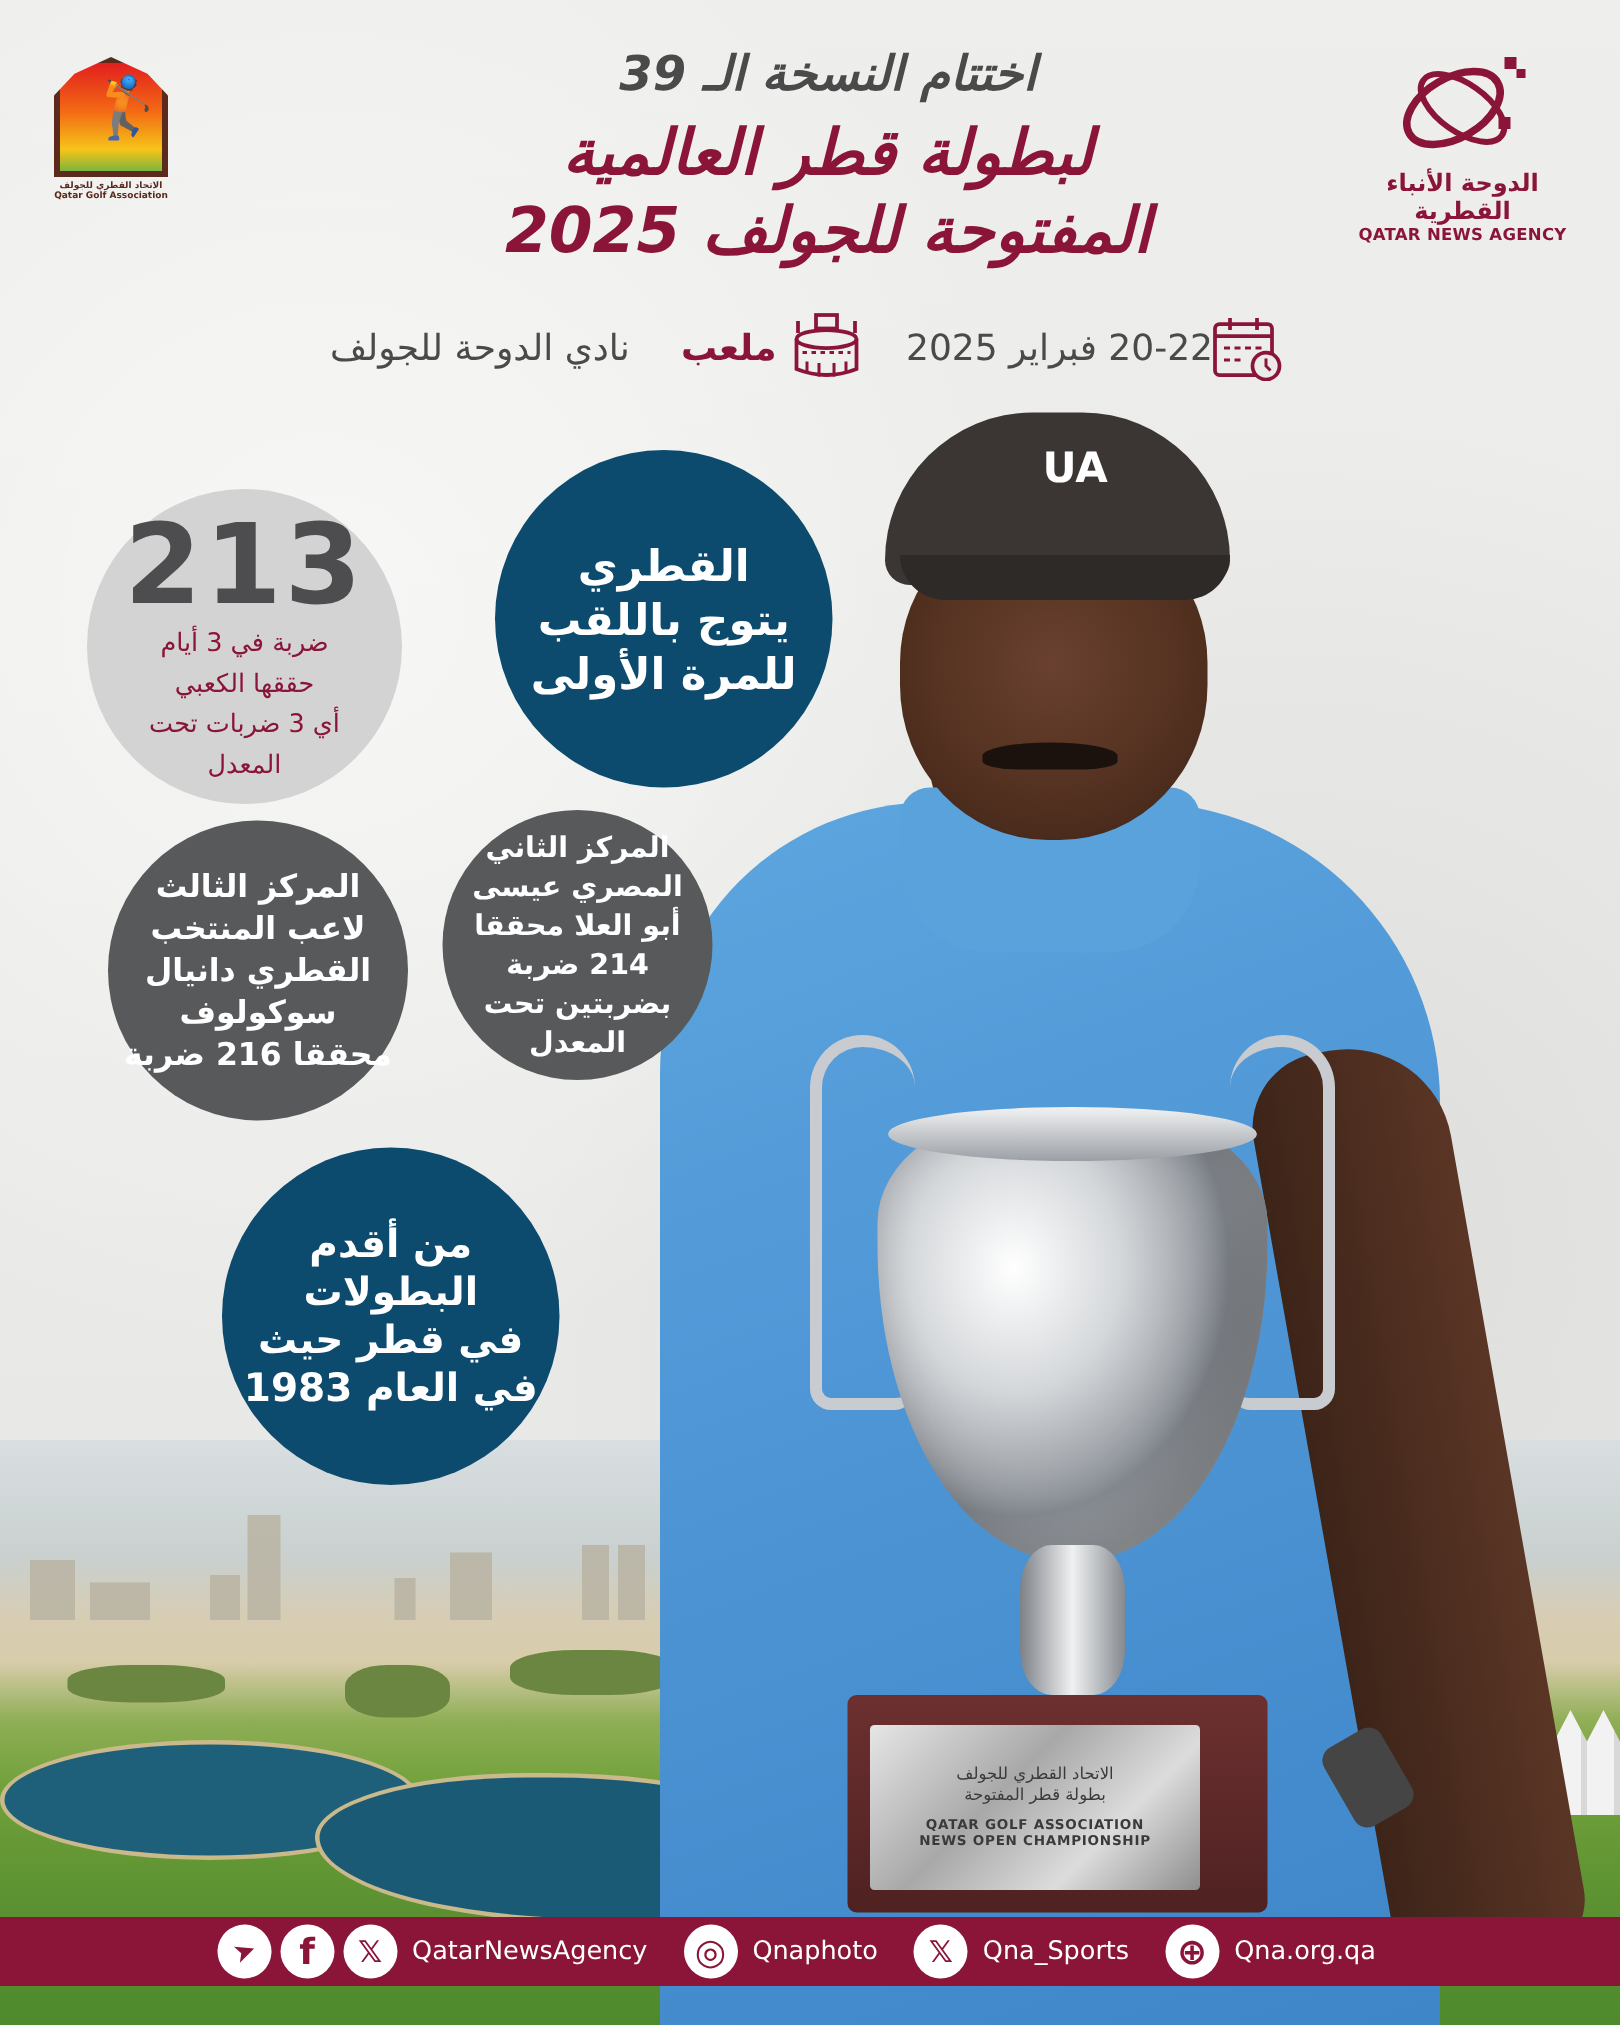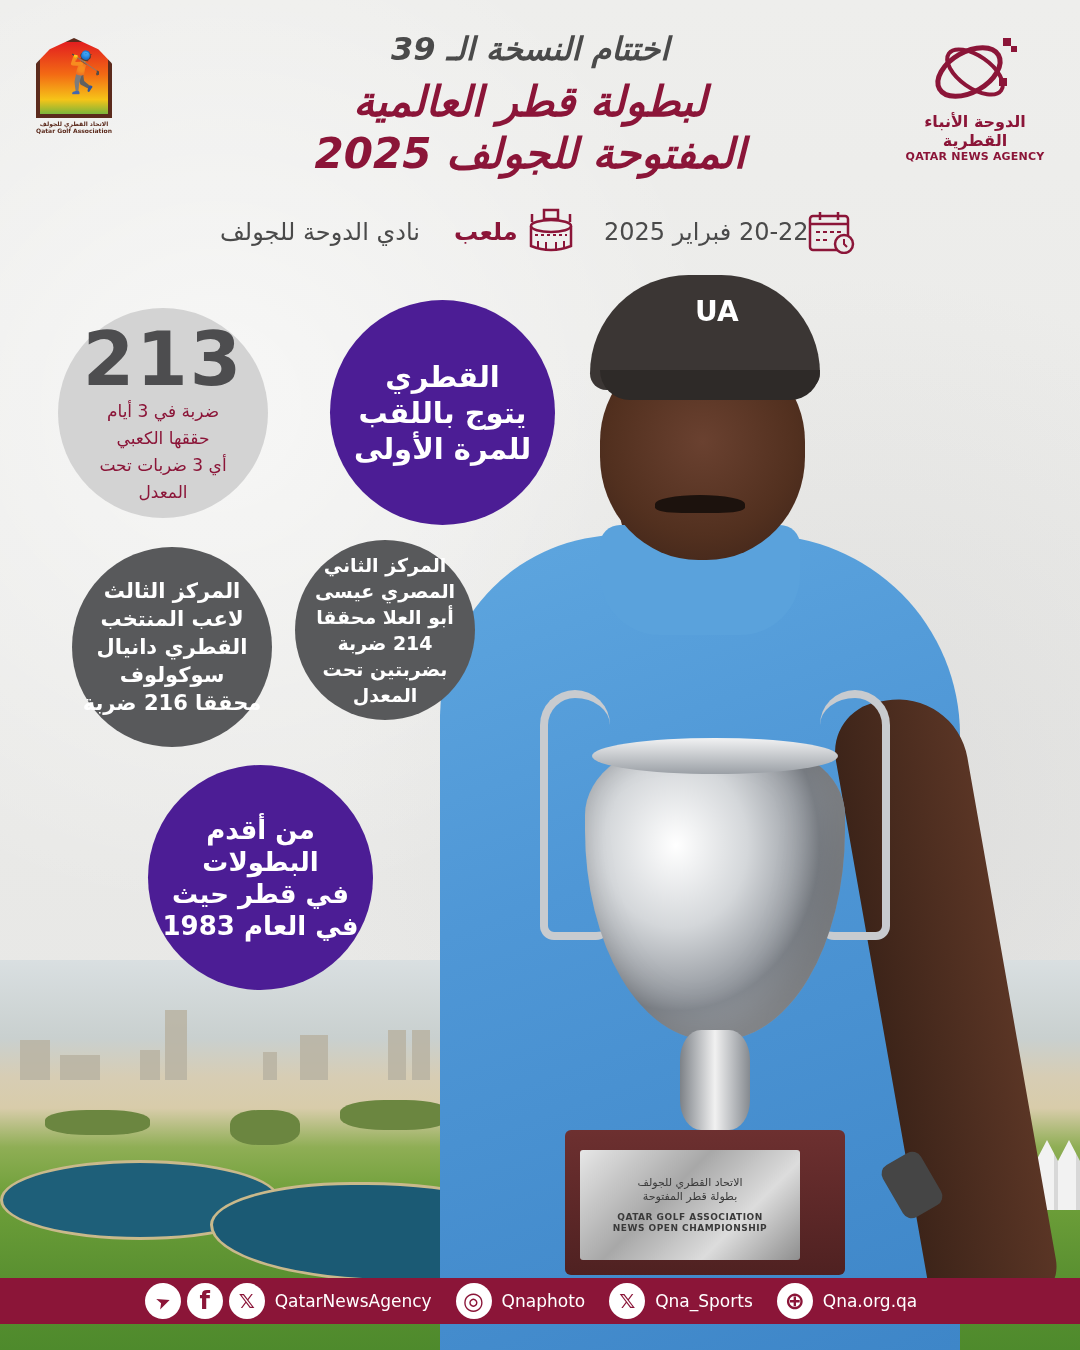--- a/index.html
+++ b/index.html
@@ -116,21 +116,21 @@
       position: absolute; left: 580px; top: 1150px; width: 220px; height: 110px;
       background: linear-gradient(135deg, #e6e6e6 0%, #a8a8a8 40%, #dcdcdc 70%, #8e8e8e 100%);
       border-radius: 3px;
       display: flex; flex-direction: column; align-items: center; justify-content: center;
       color: #3a3a3a; text-align: center;
     }
     .plaque .ar { font-size: 11px; line-height: 14px; direction: rtl; }
     .plaque .en { font-size: 9px; line-height: 11px; font-weight: bold; letter-spacing: 0.5px; margin-top: 8px; }
 
     
-    .header-title { position: absolute; left: 220px; width: 620px; text-align: center; direction: rtl; font-family: "DejaVu Sans", sans-serif; font-weight: bold; font-style: italic; }
+    .header-title { position: absolute; left: 242px; width: 620px; text-align: center; direction: rtl; font-family: "DejaVu Sans", sans-serif; font-weight: bold; font-style: italic; }
     .ht1 { top: 30px; font-size: 32px; color: #4a4a4a; }
     .ht2 { top: 78px; font-size: 42px; color: #8b1538; line-height: 48px; }
     .ht3 { top: 130px; font-size: 42px; color: #8b1538; line-height: 48px; }
 
     .qna-logo { position: absolute; left: 900px; top: 32px; width: 150px; height: 130px; text-align: center; }
     .qna-symbol { display: block; margin: 0 auto; }
     .qna-ar { font-size: 16px; color: #8b1538; direction: rtl; font-weight: bold; margin-top: 2px; }
     .qna-en { font-size: 11px; color: #8b1538; font-weight: bold; letter-spacing: 0.2px; }
 
     .qga-logo { position: absolute; left: 36px; top: 38px; width: 76px; height: 96px; }
@@ -147,27 +147,27 @@
     .info-row { position: absolute; top: 208px; left: 220px; width: 640px; height: 50px; }
     .info-text { position: absolute; top: 10px; font-size: 24px; color: #4a4a4a; direction: rtl; white-space: nowrap; }
     .info-label { position: absolute; top: 10px; font-size: 24px; color: #8b1538; font-weight: bold; direction: rtl; }
 
     
     .circle {
       position: absolute; border-radius: 50%;
       display: flex; flex-direction: column; align-items: center; justify-content: center;
       text-align: center; direction: rtl;
     }
-    .c-maroon { background: #4c1d95; color: #fff; }
+    .c-maroon { background: #0c4a6e; color: #fff; }
     .c-dark { background: #58595b; color: #fff; }
     .c-grey { background: #d3d3d3; }
     .c-line { display: block; white-space: nowrap; }
 
     .circle-winner { left: 330px; top: 300px; width: 225px; height: 225px; font-size: 29px; line-height: 36px; font-weight: bold; }
-    .circle-213 { left: 58px; top: 308px; width: 210px; height: 210px; }
+    .circle-213 { left: 58px; top: 326px; width: 210px; height: 210px; }
     .big-number { font-size: 74px; font-weight: bold; color: #4d4d4f; line-height: 78px; letter-spacing: 2px; }
     .c213-line { font-size: 17px; color: #8b1538; line-height: 27px; }
     .circle-third { left: 72px; top: 547px; width: 200px; height: 200px; font-size: 21px; line-height: 28px; font-weight: bold; }
     .circle-second { left: 295px; top: 540px; width: 180px; height: 180px; font-size: 19px; line-height: 26px; font-weight: bold; }
     .circle-oldest { left: 148px; top: 765px; width: 225px; height: 225px; font-size: 26px; line-height: 32px; font-weight: bold; }
 
     
     .footer {
       position: absolute; left: 0; top: 1278px; width: 1080px; height: 46px;
       background: #8b1538;

